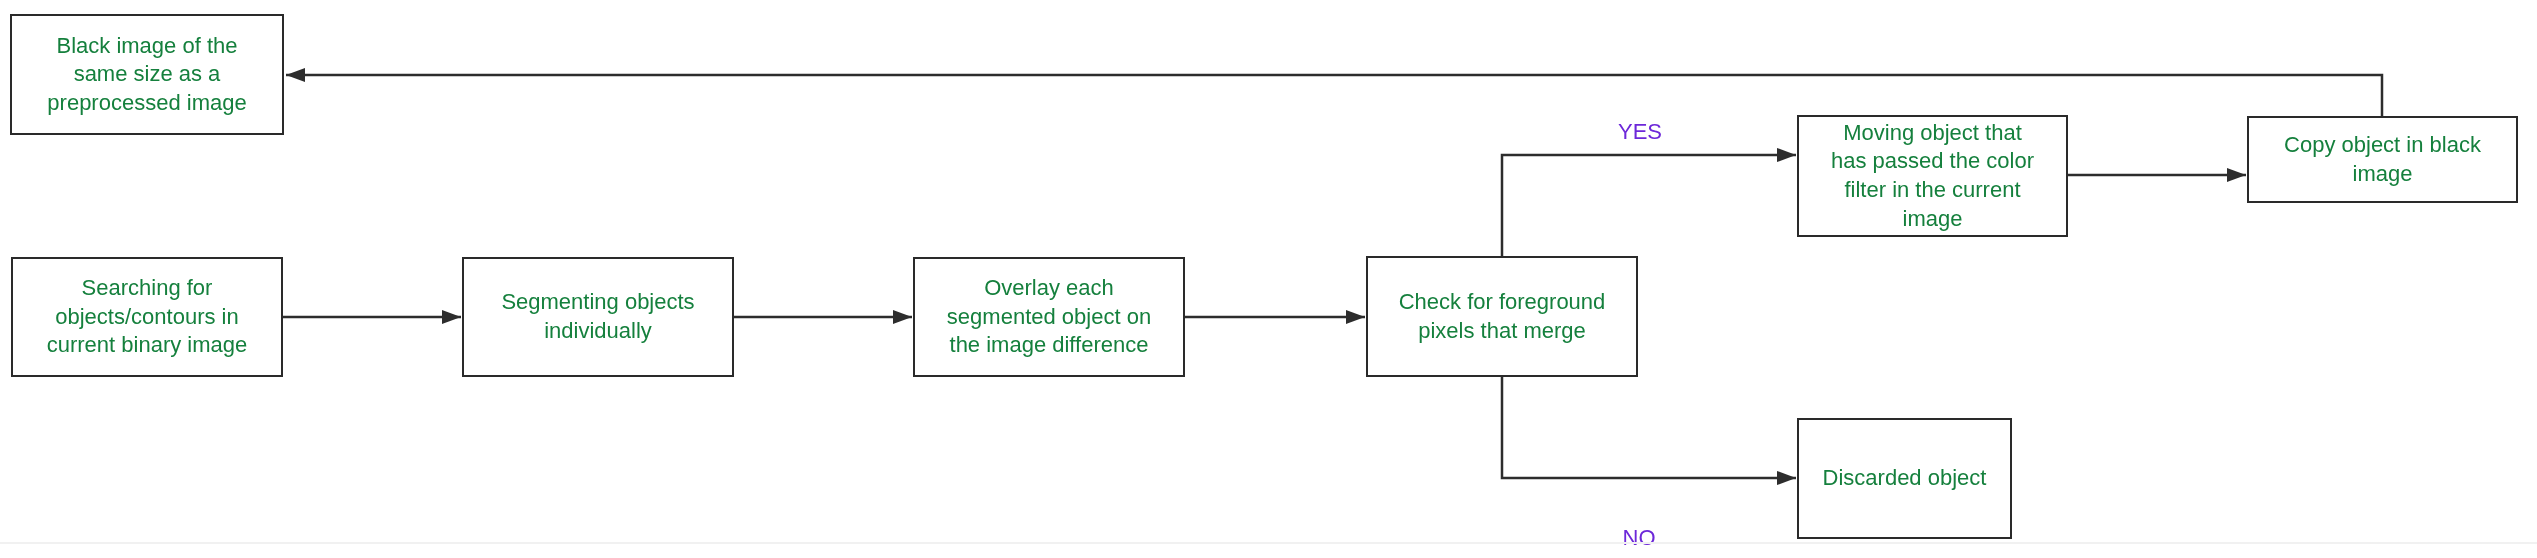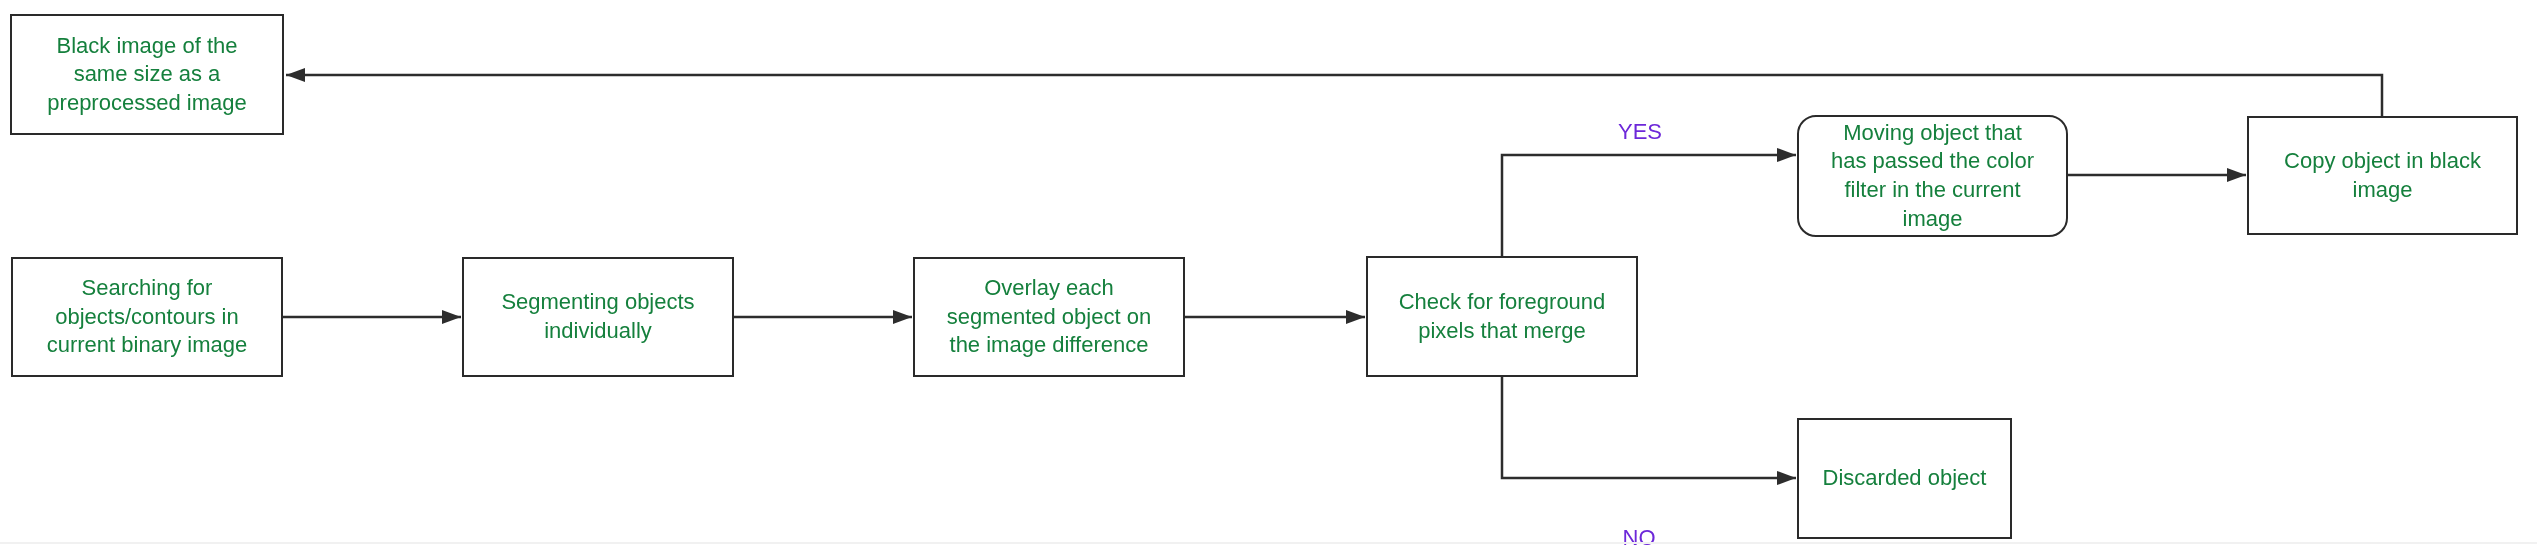--- a/index.html
+++ b/index.html
@@ -48,22 +48,22 @@
     color: #6d28d9;
     font-size: 22px;
     line-height: 1.25;
   }
   
   #node-black-image      { left: 10px;   top: 14px;  width: 274px; height: 121px; }
   #node-searching        { left: 11px;   top: 257px; width: 272px; height: 120px; }
   #node-segmenting       { left: 462px;  top: 257px; width: 272px; height: 120px; }
   #node-overlay          { left: 913px;  top: 257px; width: 272px; height: 120px; }
   #node-check            { left: 1366px; top: 256px; width: 272px; height: 121px; }
-  #node-moving-object    { left: 1797px; top: 115px; width: 271px; height: 122px; border-radius: 19px; }
-  #node-copy-object      { left: 2247px; top: 116px; width: 271px; height: 119px; }
+  #node-moving-object    { left: 1797px; top: 115px; width: 271px; height: 122px; }
+  #node-copy-object      { left: 2247px; top: 116px; width: 271px; height: 87px; }
   #node-discarded-object { left: 1797px; top: 418px; width: 215px; height: 121px; }
   #label-yes { left: 1600px; top: 118px; }
   #label-no  { left: 1599px; top: 488px; margin-top: 36px; }
   #footer-line {
     position: absolute;
     left: 0;
     top: 542px;
     width: 2537px;
     height: 2px;
     background: #f1f1f1;

